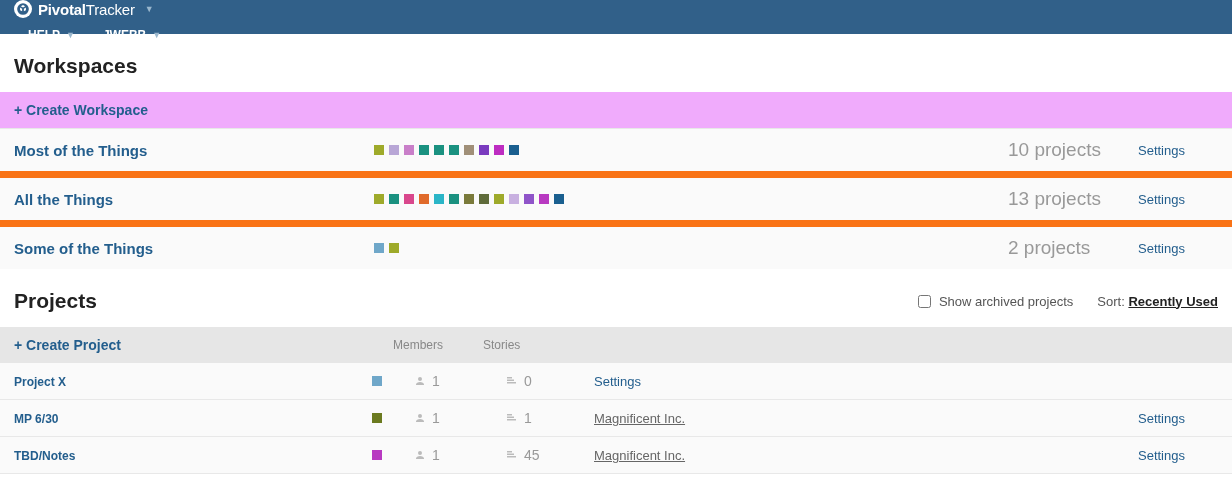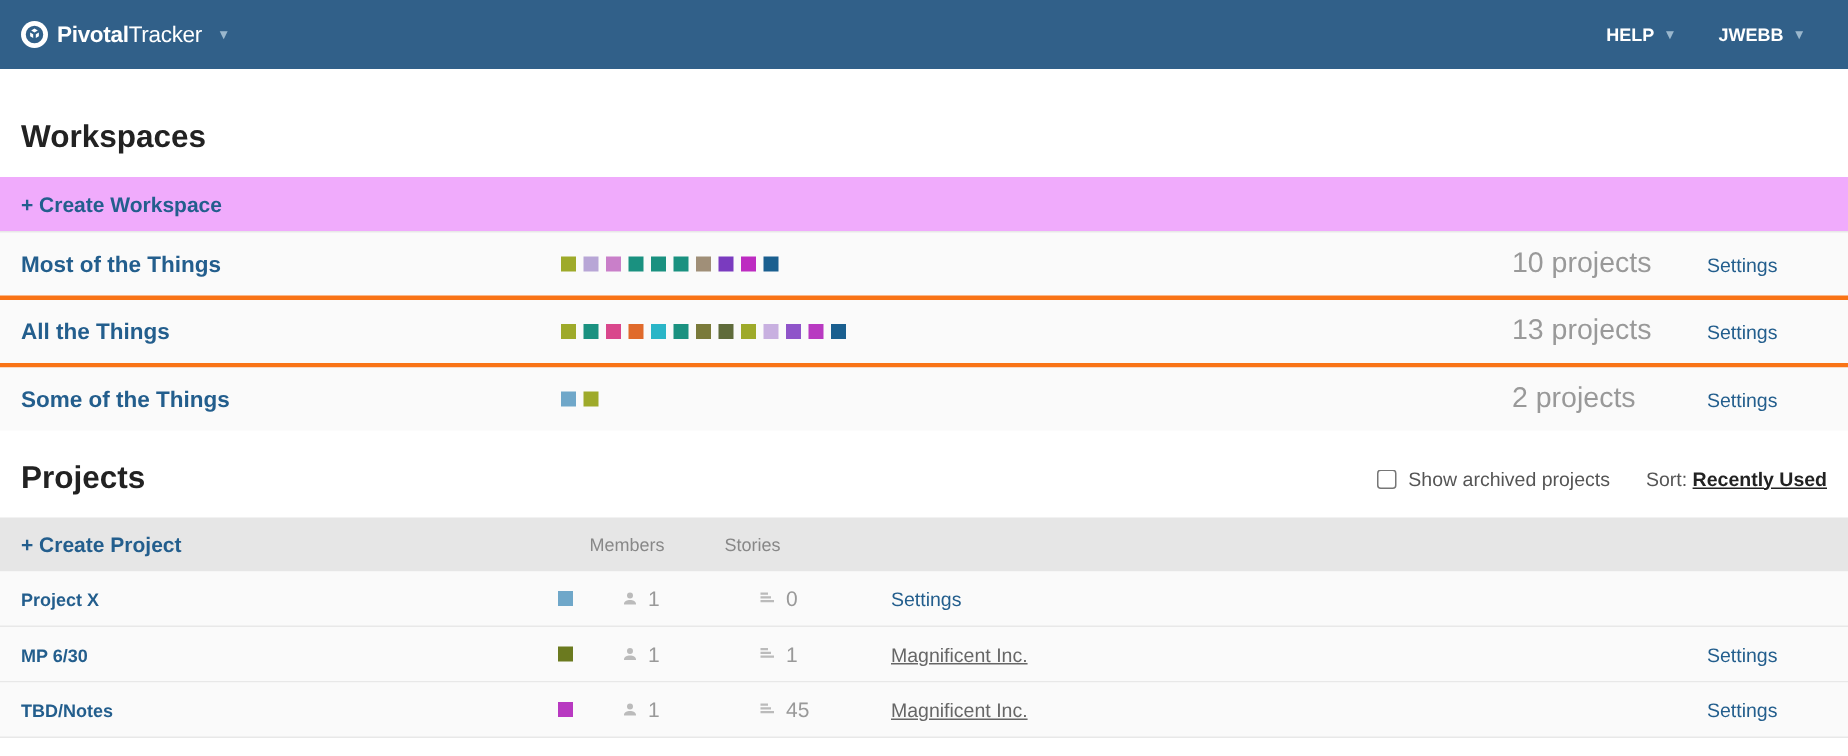--- a/index.html
+++ b/index.html
@@ -1,39 +1,39 @@
 <!DOCTYPE html>
 <html><head>
   <meta charset="utf-8">
   <style>
     * { margin: 0; padding: 0; box-sizing: border-box; }
     body { font-family: -apple-system, "Helvetica Neue", Helvetica, Arial, sans-serif; font-size: 14px; color: #333; background: #fff; }
     a { text-decoration: none; }
 
     
-    .topbar { background: #316089; height: 46px; display: flex; align-items: center; justify-content: space-between; padding: 0 14px; color: #fff; }
+    .topbar { background: #316089; height: 34px; display: flex; align-items: flex-start; justify-content: space-between; padding: 0 14px; color: #fff; flex-direction: column; }
     .brand { display: flex; align-items: center; gap: 6px; cursor: pointer; }
     .brand-logo { width: 18px; height: 18px; border-radius: 50%; background: #fff; display: inline-flex; align-items: center; justify-content: center; }
     .brand-logo svg { width: 14px; height: 14px; fill: #316089; }
     .brand-name { font-weight: 700; font-size: 15px; letter-spacing: -0.2px; color: #fff; }
     .brand-name .light { font-weight: 400; }
     .brand-caret { font-size: 9px; color: #9ab7cd; margin-left: 4px; }
     .topbar-right { display: flex; align-items: center; }
     .topbar-link { color: #fff; font-weight: 700; font-size: 12px; padding: 10px 14px; display: flex; align-items: center; cursor: pointer; }
     .topbar-link .caret { font-size: 9px; color: #9ab7cd; margin-left: 6px; }
 
     
-    .section-header { padding: 34px 14px 14px; }
+    .section-header { padding: 20px 14px 14px; }
     .section-header h1 { font-size: 21px; font-weight: 700; color: #222; }
 
     .create-bar { background: #f0abfc; padding: 10px 14px; display: flex; align-items: flex-start; }
     .create-link { color: #235e8d; font-weight: 700; font-size: 14px; cursor: pointer; }
 
     
-    .ws-row { display: flex; align-items: center; padding: 10px 14px; border-bottom: 3px solid #f97316; background: #fafafa; }
+    .ws-row { display: flex; align-items: center; padding: 10px 14px; border-bottom: 7px solid #f97316; background: #fafafa; }
     .ws-row:last-child { border-bottom: none; }
     .ws-name { flex: 0 0 360px; }
     .ws-name a { color: #235e8d; font-weight: 700; font-size: 15px; cursor: pointer; }
     .ws-swatches { flex: 1 1 auto; display: flex; gap: 5px; }
     .swatch { width: 10px; height: 10px; display: inline-block; }
     .ws-count { flex: 0 0 130px; text-align: left; color: #999; font-size: 19px; }
     .ws-settings { flex: 0 0 80px; text-align: left; }
     .ws-settings a { color: #235e8d; font-size: 13px; cursor: pointer; }
 
     

